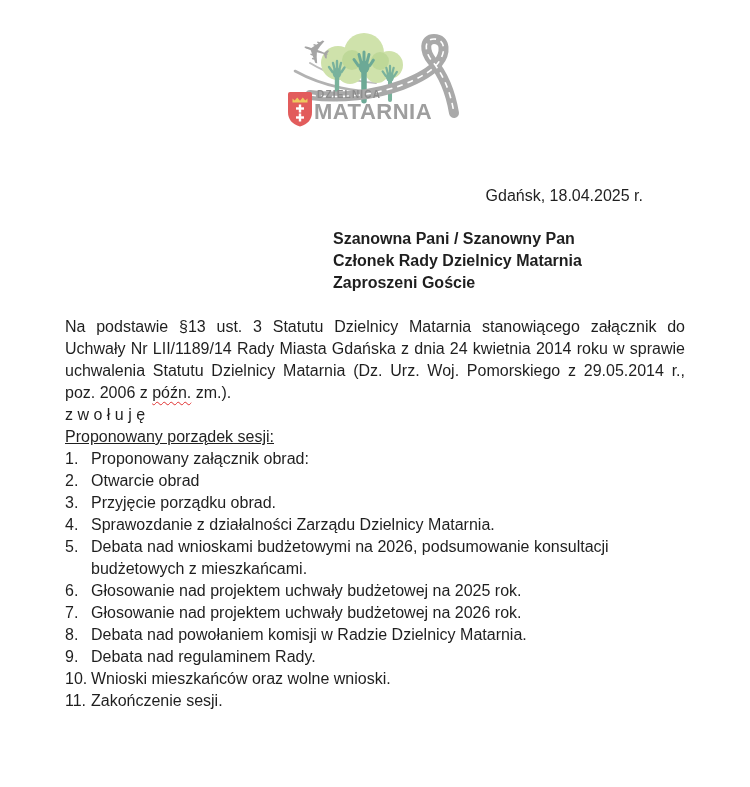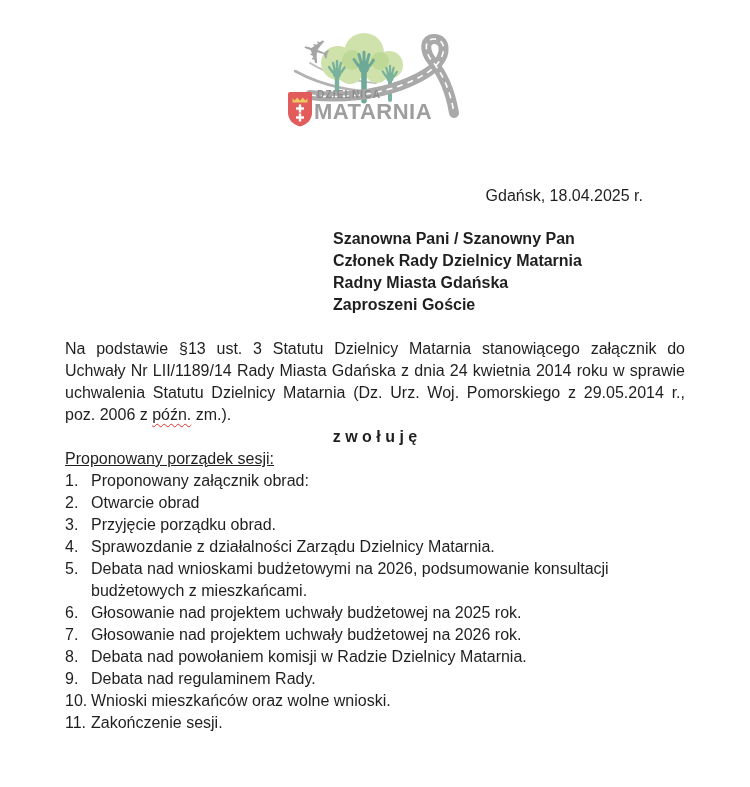--- a/index.html
+++ b/index.html
@@ -28,21 +28,21 @@
   
   .content{padding:0 65px;font-size:16px;line-height:22px;}
   .date-line{margin-top:57px;text-align:right;padding-right:42px;}
   .recipients{margin:21px 0 0 268px;font-weight:700;}
   .legal{margin:22px 0 0 0;text-align:justify;}
   .misspelled{
     text-decoration:underline wavy #e03131;
     text-decoration-thickness:1px;
     text-underline-offset:3px;
   }
-  .convene{text-align:center;font-weight:700;}
+  .convene{text-align:left;font-weight:400;}
   .session{margin:0;text-align:justify;}
   .session b{font-weight:700;}
   .agenda-title{}
   .agenda-title span{text-decoration:underline;}
   .agenda{margin-top:0;}
   .agenda-row{display:flex;}
   .agenda-row .num{flex:0 0 26px;}
   .agenda-row .txt{flex:1;}
 </style>
 </head>
@@ -124,21 +124,20 @@
     <div class="logo-name">MATARNIA</div>
   </header>
 
   <main class="content">
 
     <div class="date-line">Gdańsk, 18.04.2025 r.</div>
 
     <div class="recipients">
       <div>Szanowna Pani / Szanowny Pan</div>
       <div>Członek Rady Dzielnicy Matarnia</div>
-      <div>Radny Miasta Gdańska</div>
       <div>Zaproszeni Goście</div>
     </div>
 
     <p class="legal"><span>Na podstawie §13 ust. 3 Statutu Dzielnicy Matarnia stanowiącego załącznik do Uchwały Nr LII/1189/14 Rady Miasta Gdańska z dnia 24 kwietnia 2014 roku w sprawie uchwalenia Statutu Dzielnicy Matarnia (Dz. Urz. Woj. Pomorskiego z 29.05.2014 r., poz. 2006 z </span><span class="misspelled">późn.</span><span> zm.).</span></p>
 
     <div class="convene">z w o ł u j ę</div>
 
 
     <div class="agenda-title"><span>Proponowany porządek sesji:</span></div>
 

